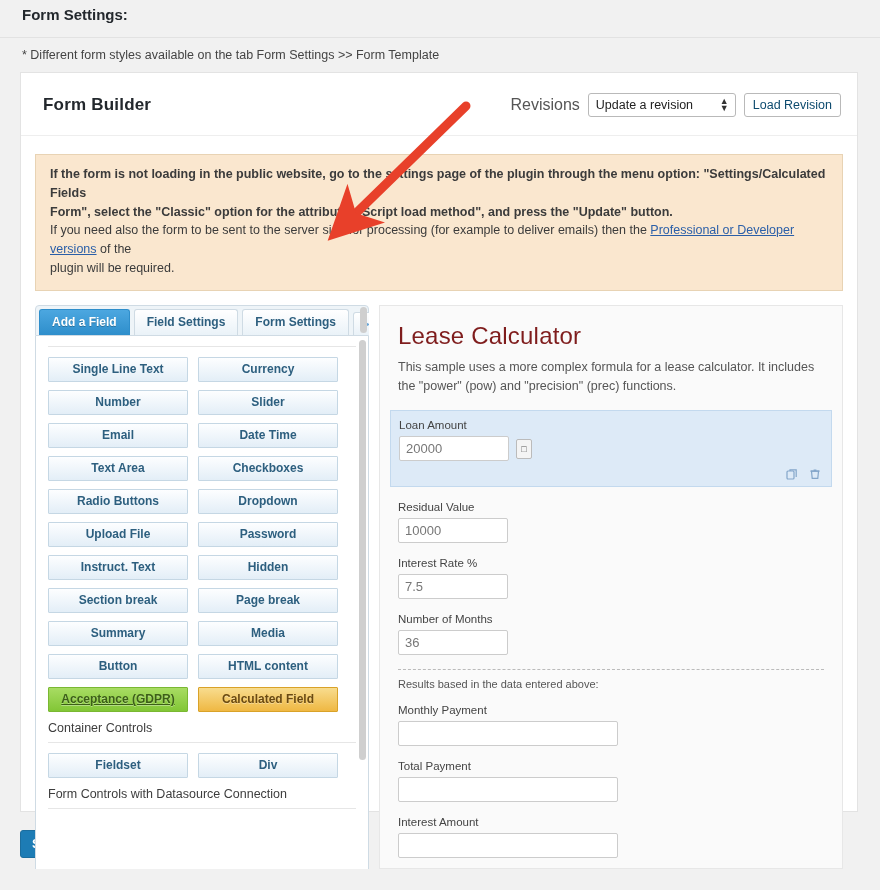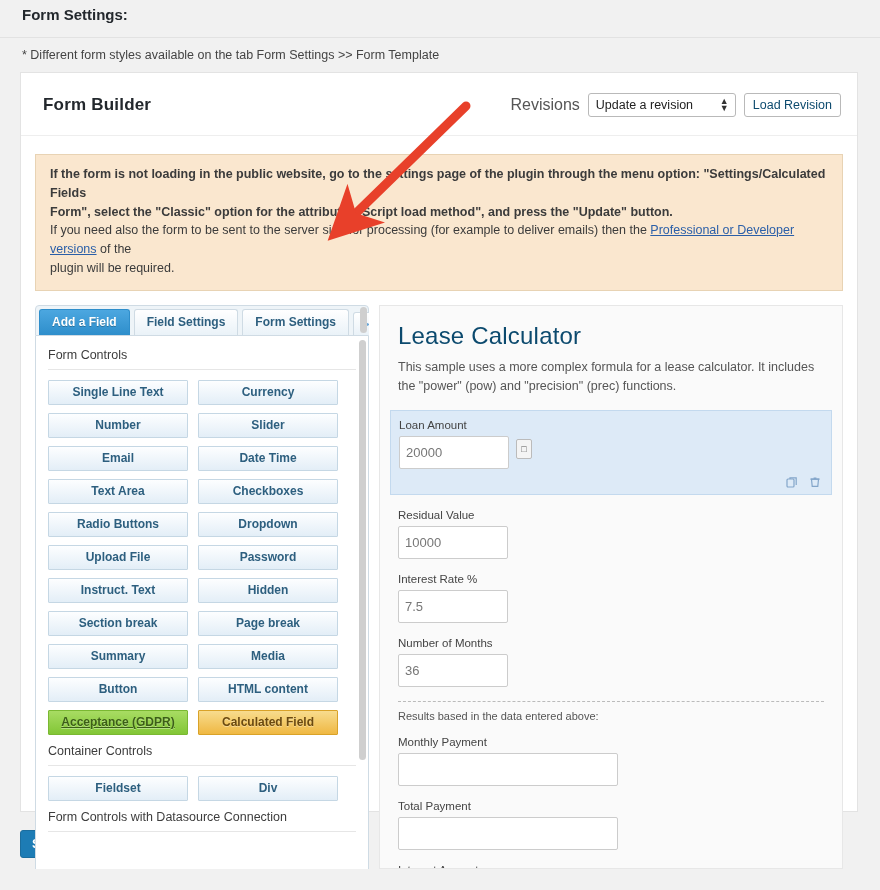--- a/index.html
+++ b/index.html
@@ -146,29 +146,29 @@
     position:absolute; right:2px; top:2px; width:7px; height:26px;
     background:#cfcfcf; border-radius:4px;
   }
 
   
   .right-col {
     flex:1; background:#fafafa; border:1px solid #e7e7e7;
     padding: 16px 18px 0 18px; overflow:hidden; position:relative;
   }
   .lease-title {
-    font-size:24px; font-weight:normal; color:#0c4a6e; margin:0 0 8px 0;
+    font-size:24px; font-weight:normal; color:#7f1d1d; margin:0 0 8px 0;
     letter-spacing:.2px;
   }
   .lease-desc { font-size:12.5px; color:#555; line-height:1.55; margin:0 0 14px 0; }
 
   .field { margin-bottom: 14px; position:relative; }
   .field .flabel { font-size:11.5px; color:#444; margin-bottom:5px; display:block; }
   .finput {
-    height:33px; width:110px;
+    height:25px; width:110px;
     border:1px solid #ccc; background:#fff; border-radius:2px;
     font-size:13px; color:#777;
     display:flex; align-items:center; padding: 0 6px;
     position:relative;
   }
   .finput.wide { width:220px; }
 
   .field.selected {
     background:#ddeaf7; border:1px solid #c3d9ee;
     margin: 0 -8px 14px -8px; padding: 8px 8px 6px 8px;
@@ -239,21 +239,20 @@
       <div class="tabs">
         <div class="tab active">Add a Field</div>
         <div class="tab">Field Settings</div>
         <div class="tab">Form Settings</div>
         <div class="tab arrow">▶</div>
         <div class="tabs-scroll"></div>
       </div>
 
       <div class="panel">
         <div class="panel-inner">
-          <div class="grp-title">Form Controls</div>
           <div class="grp-rule"></div>
           <div class="btn-grid">
             <div class="fbtn">Single Line Text</div>
             <div class="fbtn">Currency</div>
             <div class="fbtn">Number</div>
             <div class="fbtn">Slider</div>
             <div class="fbtn">Email</div>
             <div class="fbtn">Date Time</div>
             <div class="fbtn">Text Area</div>
             <div class="fbtn">Checkboxes</div>

